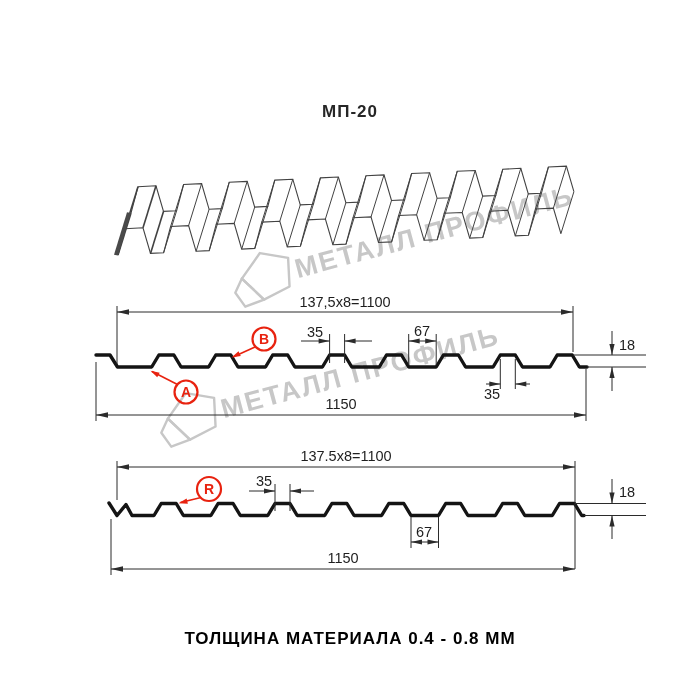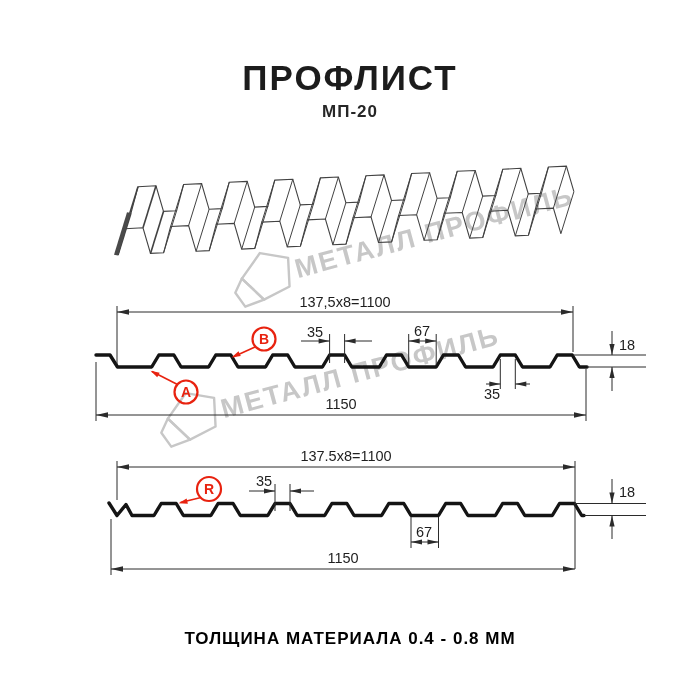--- a/index.html
+++ b/index.html
@@ -17,21 +17,20 @@
   .lab{font-size:14px;font-weight:700;fill:#e8220f;text-anchor:middle;}
   .redc{fill:none;stroke:#e8220f;stroke-width:2.2px;}
   .wm-logo{fill:none;stroke:#c7c7c7;stroke-width:2.4px;stroke-linejoin:round;}
   .wm-text{font-size:27px;font-weight:700;letter-spacing:2px;fill:#c7c7c7;}
 </style>
 </head>
 <body>
 
 <div class="page">
 
-  <div class="title">ПРОФЛИСТ</div>
   <div class="subtitle">МП-20</div>
 
   <svg width="700" height="700" viewBox="0 0 700 700">
 
     <g class="wm" transform="translate(226,258) rotate(-15)">
       <path class="wm-logo" d="M10,24 L34,4 L60,16 L54,44 L26,50 Z"></path>
       <path class="wm-logo" d="M10,24 L26,50 L6,52 L0,36 Z"></path>
       <text class="wm-text" x="64" y="38">МЕТАЛЛ ПРОФИЛЬ</text>
     </g>
     <g class="wm" transform="translate(152,398) rotate(-15)">

